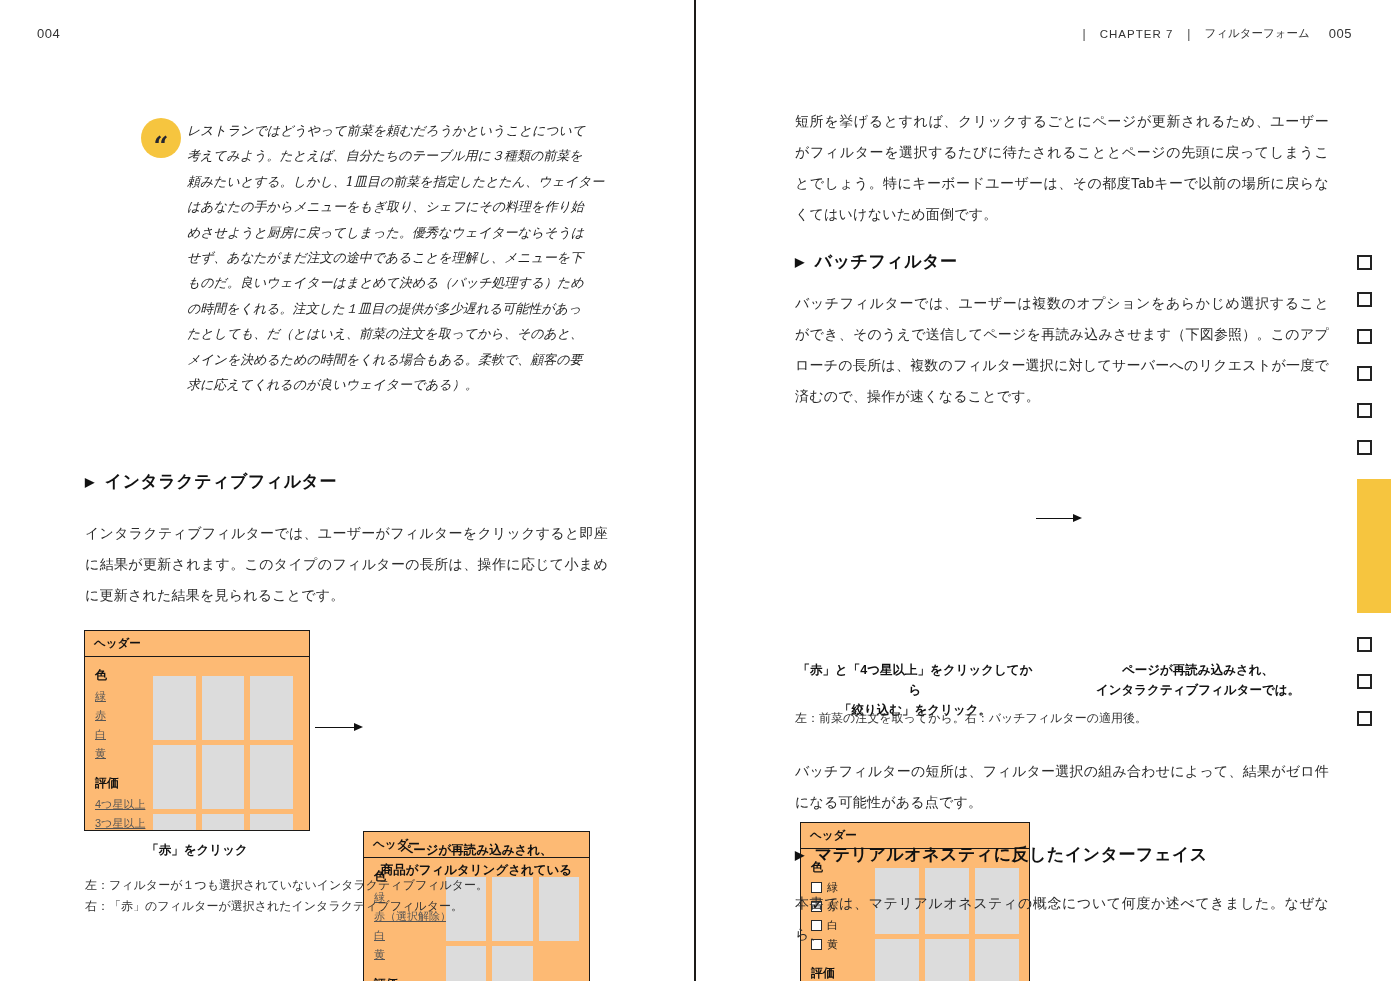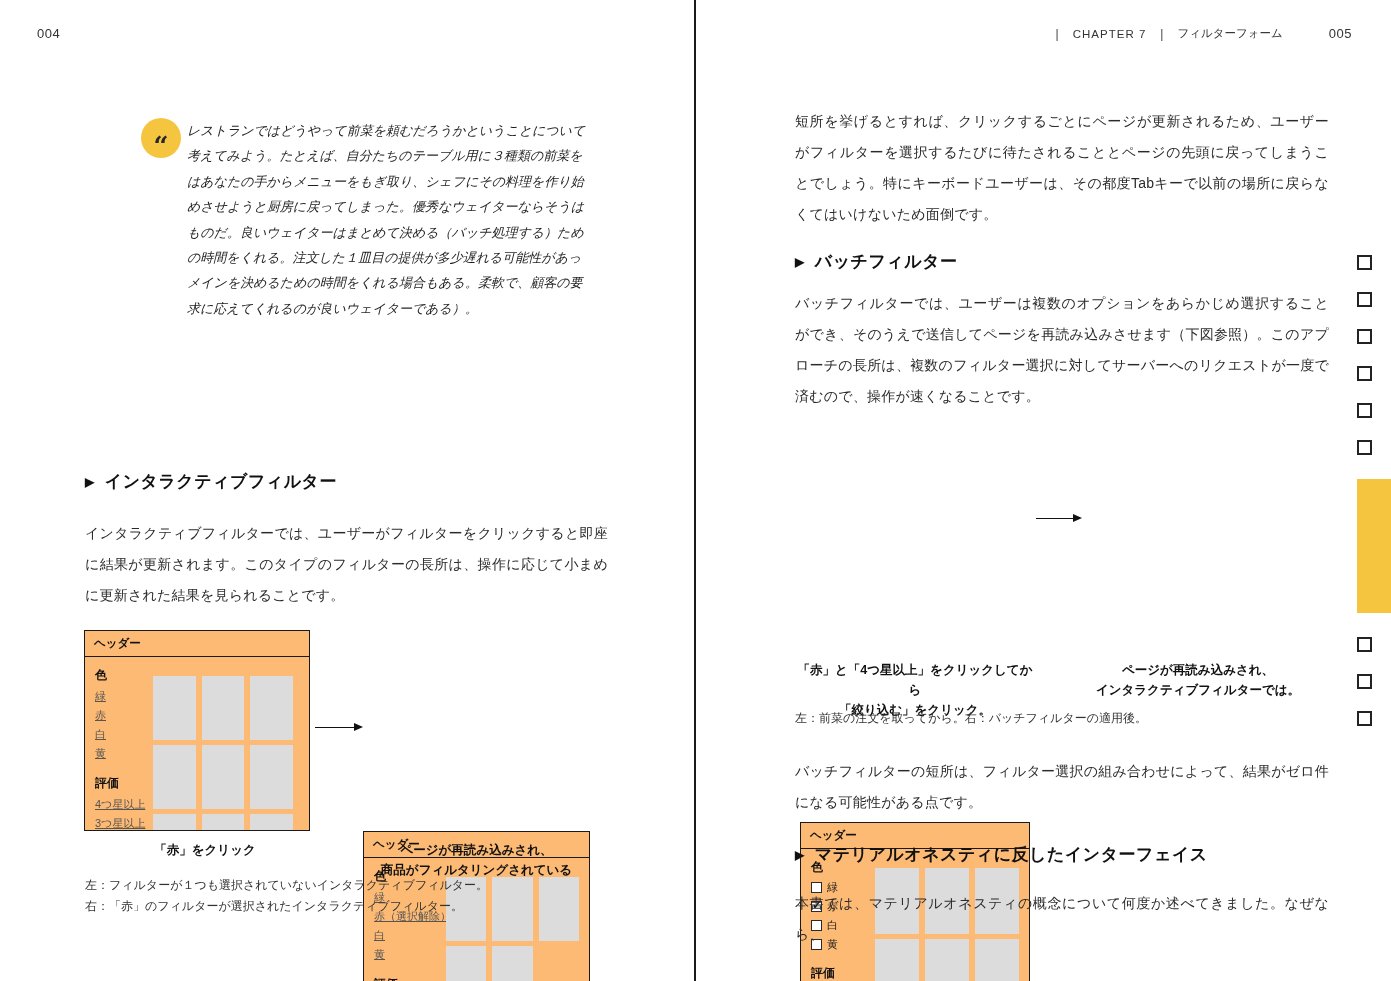--- a/index.html
+++ b/index.html
@@ -14,21 +14,21 @@
   .abs { position:absolute; }
 
   
   .gutter { position:absolute; left:694px; top:0; width:2px; height:981px; background:#1c1a18; }
 
   
   .pagenum { font-size:13px; color:#333; letter-spacing:0.5px; }
   .running-head { font-size:11.5px; color:#333; display:flex; align-items:center; gap:14px; }
   .running-head .sep { color:#444; font-size:12px; }
   .running-head .chapter { letter-spacing:1px; }
-  .running-head .pagenum { margin-left:32px;text-align:right; }
+  .running-head .pagenum { margin-left:5px;text-align:right; }
 
   
   .quote-badge {
     width:40px; height:40px; border-radius:50%;
     background:#F6C53F; display:flex; align-items:center; justify-content:center;
   }
   .quote-badge .glyph {
     font-family:"DejaVu Serif", serif; font-weight:bold;
     font-size:26px; color:#262630; line-height:0; margin-top:16px;
   }
@@ -75,24 +75,27 @@
 
 <div class="abs pagenum" style="left:37px; top:26px;">004</div>
 
 <div class="abs quote-badge" style="left:141px; top:118px;">
   <span class="glyph">“</span>
 </div>
 <div class="abs quote-text" style="left:187px; top:118px; width:440px;">
 
 <div class="qline">レストランではどうやって前菜を頼むだろうかということについて</div>
     <div class="qline">考えてみよう。たとえば、自分たちのテーブル用に３種類の前菜を</div>
+    <div class="qline">頼みたいとする。しかし、1皿目の前菜を指定したとたん、ウェイター</div>
     <div class="qline">はあなたの手からメニューをもぎ取り、シェフにその料理を作り始</div>
     <div class="qline">めさせようと厨房に戻ってしまった。優秀なウェイターならそうは</div>
+    <div class="qline">せず、あなたがまだ注文の途中であることを理解し、メニューを下</div>
     <div class="qline">ものだ。良いウェイターはまとめて決める（バッチ処理する）ため</div>
     <div class="qline">の時間をくれる。注文した１皿目の提供が多少遅れる可能性があっ</div>
+    <div class="qline">たとしても、だ（とはいえ、前菜の注文を取ってから、そのあと、</div>
     <div class="qline">メインを決めるための時間をくれる場合もある。柔軟で、顧客の要</div>
     <div class="qline">求に応えてくれるのが良いウェイターである）。</div>
   </div>
 
 <div class="abs h-section" style="left:85px; top:470px;">
   <span class="tri">▶</span>
   <span>インタラクティブフィルター</span>
 </div>
 <div class="abs para" style="left:85px; top:518px; width:523px;">インタラクティブフィルターでは、ユーザーがフィルターをクリックすると即座に結果が更新されます。このタイプのフィルターの長所は、操作に応じて小まめに更新された結果を見られることです。</div>
 
@@ -147,21 +150,21 @@
 
     <div class="cell"></div>
         <div class="cell"></div>
         <div class="cell"></div>
         <div class="cell"></div>
         <div class="cell"></div>
       </div>
   </div>
 </div>
 
-<div class="abs fig-caption" style="left:92px; top:840px; width:226px;">「赤」をクリック</div>
+<div class="abs fig-caption" style="left:84px; top:840px; width:226px;">「赤」をクリック</div>
 <div class="abs fig-caption" style="left:363px; top:840px; width:227px;">
   <div>ページが再読み込みされ、</div>
   <div>商品がフィルタリングされている</div>
 </div>
 <div class="abs fig-note" style="left:85px; top:875px; width:540px;">
   <div>左：フィルターが１つも選択されていないインタラクティブフィルター。</div>
   <div>右：「赤」のフィルターが選択されたインタラクティブフィルター。</div>
 </div>
 
 <div class="abs running-head" style="right:39px; top:26px;">

